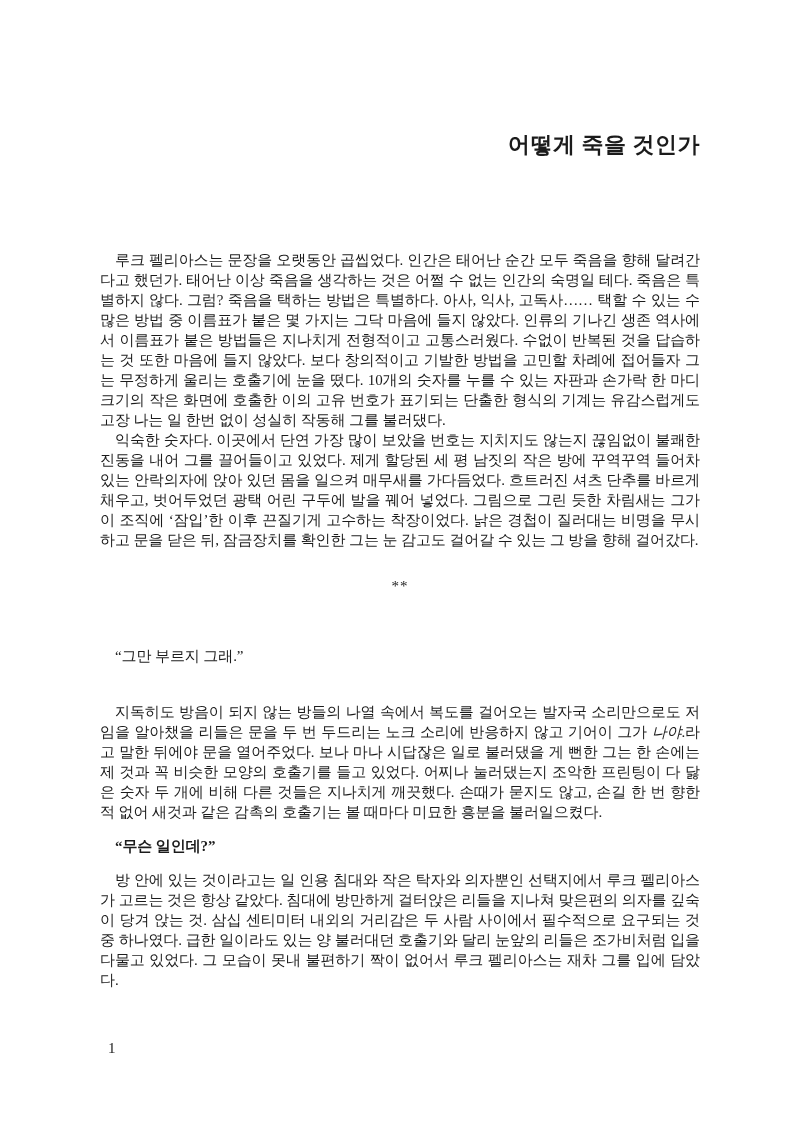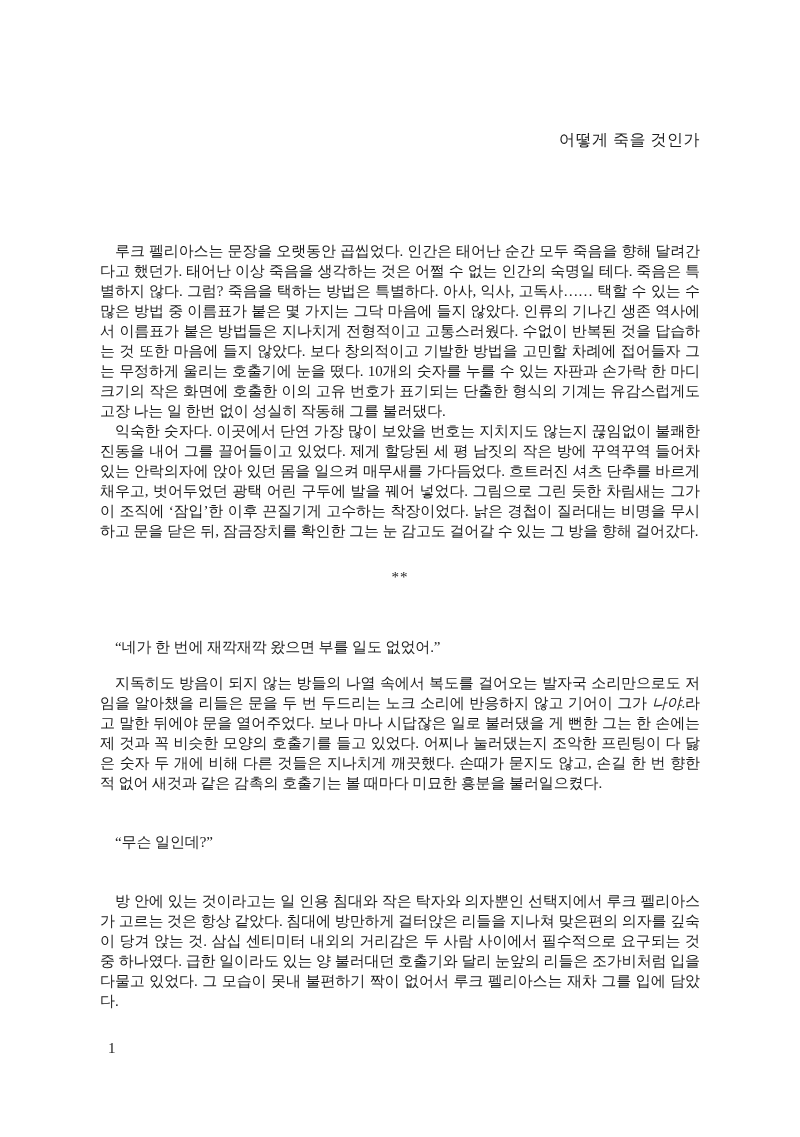--- a/index.html
+++ b/index.html
@@ -12,44 +12,44 @@
     font-family:"Liberation Serif","DejaVu Serif",serif;
     overflow:hidden;
   }
   .content{
     position:absolute;
     left:100px;top:0;
     width:600px;
   }
   .title{
     margin:130px 0 0 0;
-    font-size:16px;
-    font-weight:normal;
+    font-size:22px;
+    font-weight:bold;
     text-align:right;
     letter-spacing:0.5px;
   }
   .para{
     margin:0;
     font-size:15px;
     line-height:20px;
     text-align:justify;
     word-break:break-all;
     text-indent:15px;
     letter-spacing:-0.1px;
   }
   .first{margin-top:90px;}
   .sep{
     margin:26px 0 50px 0;
     text-align:center;
     font-size:15px;
     letter-spacing:1px;
     text-indent:0;
   }
-  .gap-top{margin-top:16px;}
-  .q{margin:39px 0;}
+  .gap-top{margin-top:36px;}
+  .q{margin:14px 0;font-weight:bold;}
   .italic{font-style:italic;}
   .footer{
     position:absolute;
     left:100px;top:1040px;
     width:600px;
     display:flex;
     justify-content:space-between;
     font-size:15px;
   }
   .footer .num{padding-left:8px;}
@@ -62,22 +62,22 @@
 
     <h1 class="title">어떻게 죽을 것인가</h1>
 
     <p class="para first">루크 펠리아스는 문장을 오랫동안 곱씹었다. 인간은 태어난 순간 모두 죽음을 향해 달려간다고 했던가. 태어난 이상 죽음을 생각하는 것은 어쩔 수 없는 인간의 숙명일 테다. 죽음은 특별하지 않다. 그럼? 죽음을 택하는 방법은 특별하다. 아사, 익사, 고독사…… 택할 수 있는 수많은 방법 중 이름표가 붙은 몇 가지는 그닥 마음에 들지 않았다. 인류의 기나긴 생존 역사에서 이름표가 붙은 방법들은 지나치게 전형적이고 고통스러웠다. 수없이 반복된 것을 답습하는 것 또한 마음에 들지 않았다. 보다 창의적이고 기발한 방법을 고민할 차례에 접어들자 그는 무정하게 울리는 호출기에 눈을 떴다. 10개의 숫자를 누를 수 있는 자판과 손가락 한 마디 크기의 작은 화면에 호출한 이의 고유 번호가 표기되는 단출한 형식의 기계는 유감스럽게도 고장 나는 일 한번 없이 성실히 작동해 그를 불러댔다.</p>
 
 
     <p class="para">익숙한 숫자다. 이곳에서 단연 가장 많이 보았을 번호는 지치지도 않는지 끊임없이 불쾌한 진동을 내어 그를 끌어들이고 있었다. 제게 할당된 세 평 남짓의 작은 방에 꾸역꾸역 들어차 있는 안락의자에 앉아 있던 몸을 일으켜 매무새를 가다듬었다. 흐트러진 셔츠 단추를 바르게 채우고, 벗어두었던 광택 어린 구두에 발을 꿰어 넣었다. 그림으로 그린 듯한 차림새는 그가 이 조직에 ‘잠입’한 이후 끈질기게 고수하는 착장이었다. 낡은 경첩이 질러대는 비명을 무시하고 문을 닫은 뒤, 잠금장치를 확인한 그는 눈 감고도 걸어갈 수 있는 그 방을 향해 걸어갔다.</p>
 
     <div class="para sep">**</div>
 
+    <p class="para">“그만 부르지 그래.”</p>
 
-    <p class="para">“네가 한 번에 재깍재깍 왔으면 부를 일도 없었어.”</p>
 
     <p class="para gap-top"><span>지독히도 방음이 되지 않는 방들의 나열 속에서 복도를 걸어오는 발자국 소리만으로도 저임을 알아챘을 리들은 문을 두 번 두드리는 노크 소리에 반응하지 않고 기어이 그가 </span><span class="italic">나야</span><span>.라고 말한 뒤에야 문을 열어주었다. 보나 마나 시답잖은 일로 불러댔을 게 뻔한 그는 한 손에는 제 것과 꼭 비슷한 모양의 호출기를 들고 있었다. 어찌나 눌러댔는지 조악한 프린팅이 다 닳은 숫자 두 개에 비해 다른 것들은 지나치게 깨끗했다. 손때가 묻지도 않고, 손길 한 번 향한 적 없어 새것과 같은 감촉의 호출기는 볼 때마다 미묘한 흥분을 불러일으켰다.</span></p>
 
     <p class="para q">“무슨 일인데?”</p>
 
     <p class="para">방 안에 있는 것이라고는 일 인용 침대와 작은 탁자와 의자뿐인 선택지에서 루크 펠리아스가 고르는 것은 항상 같았다. 침대에 방만하게 걸터앉은 리들을 지나쳐 맞은편의 의자를 깊숙이 당겨 앉는 것. 삼십 센티미터 내외의 거리감은 두 사람 사이에서 필수적으로 요구되는 것 중 하나였다. 급한 일이라도 있는 양 불러대던 호출기와 달리 눈앞의 리들은 조가비처럼 입을 다물고 있었다. 그 모습이 못내 불편하기 짝이 없어서 루크 펠리아스는 재차 그를 입에 담았다.</p>
 
   </div>
 
   <div class="footer">

